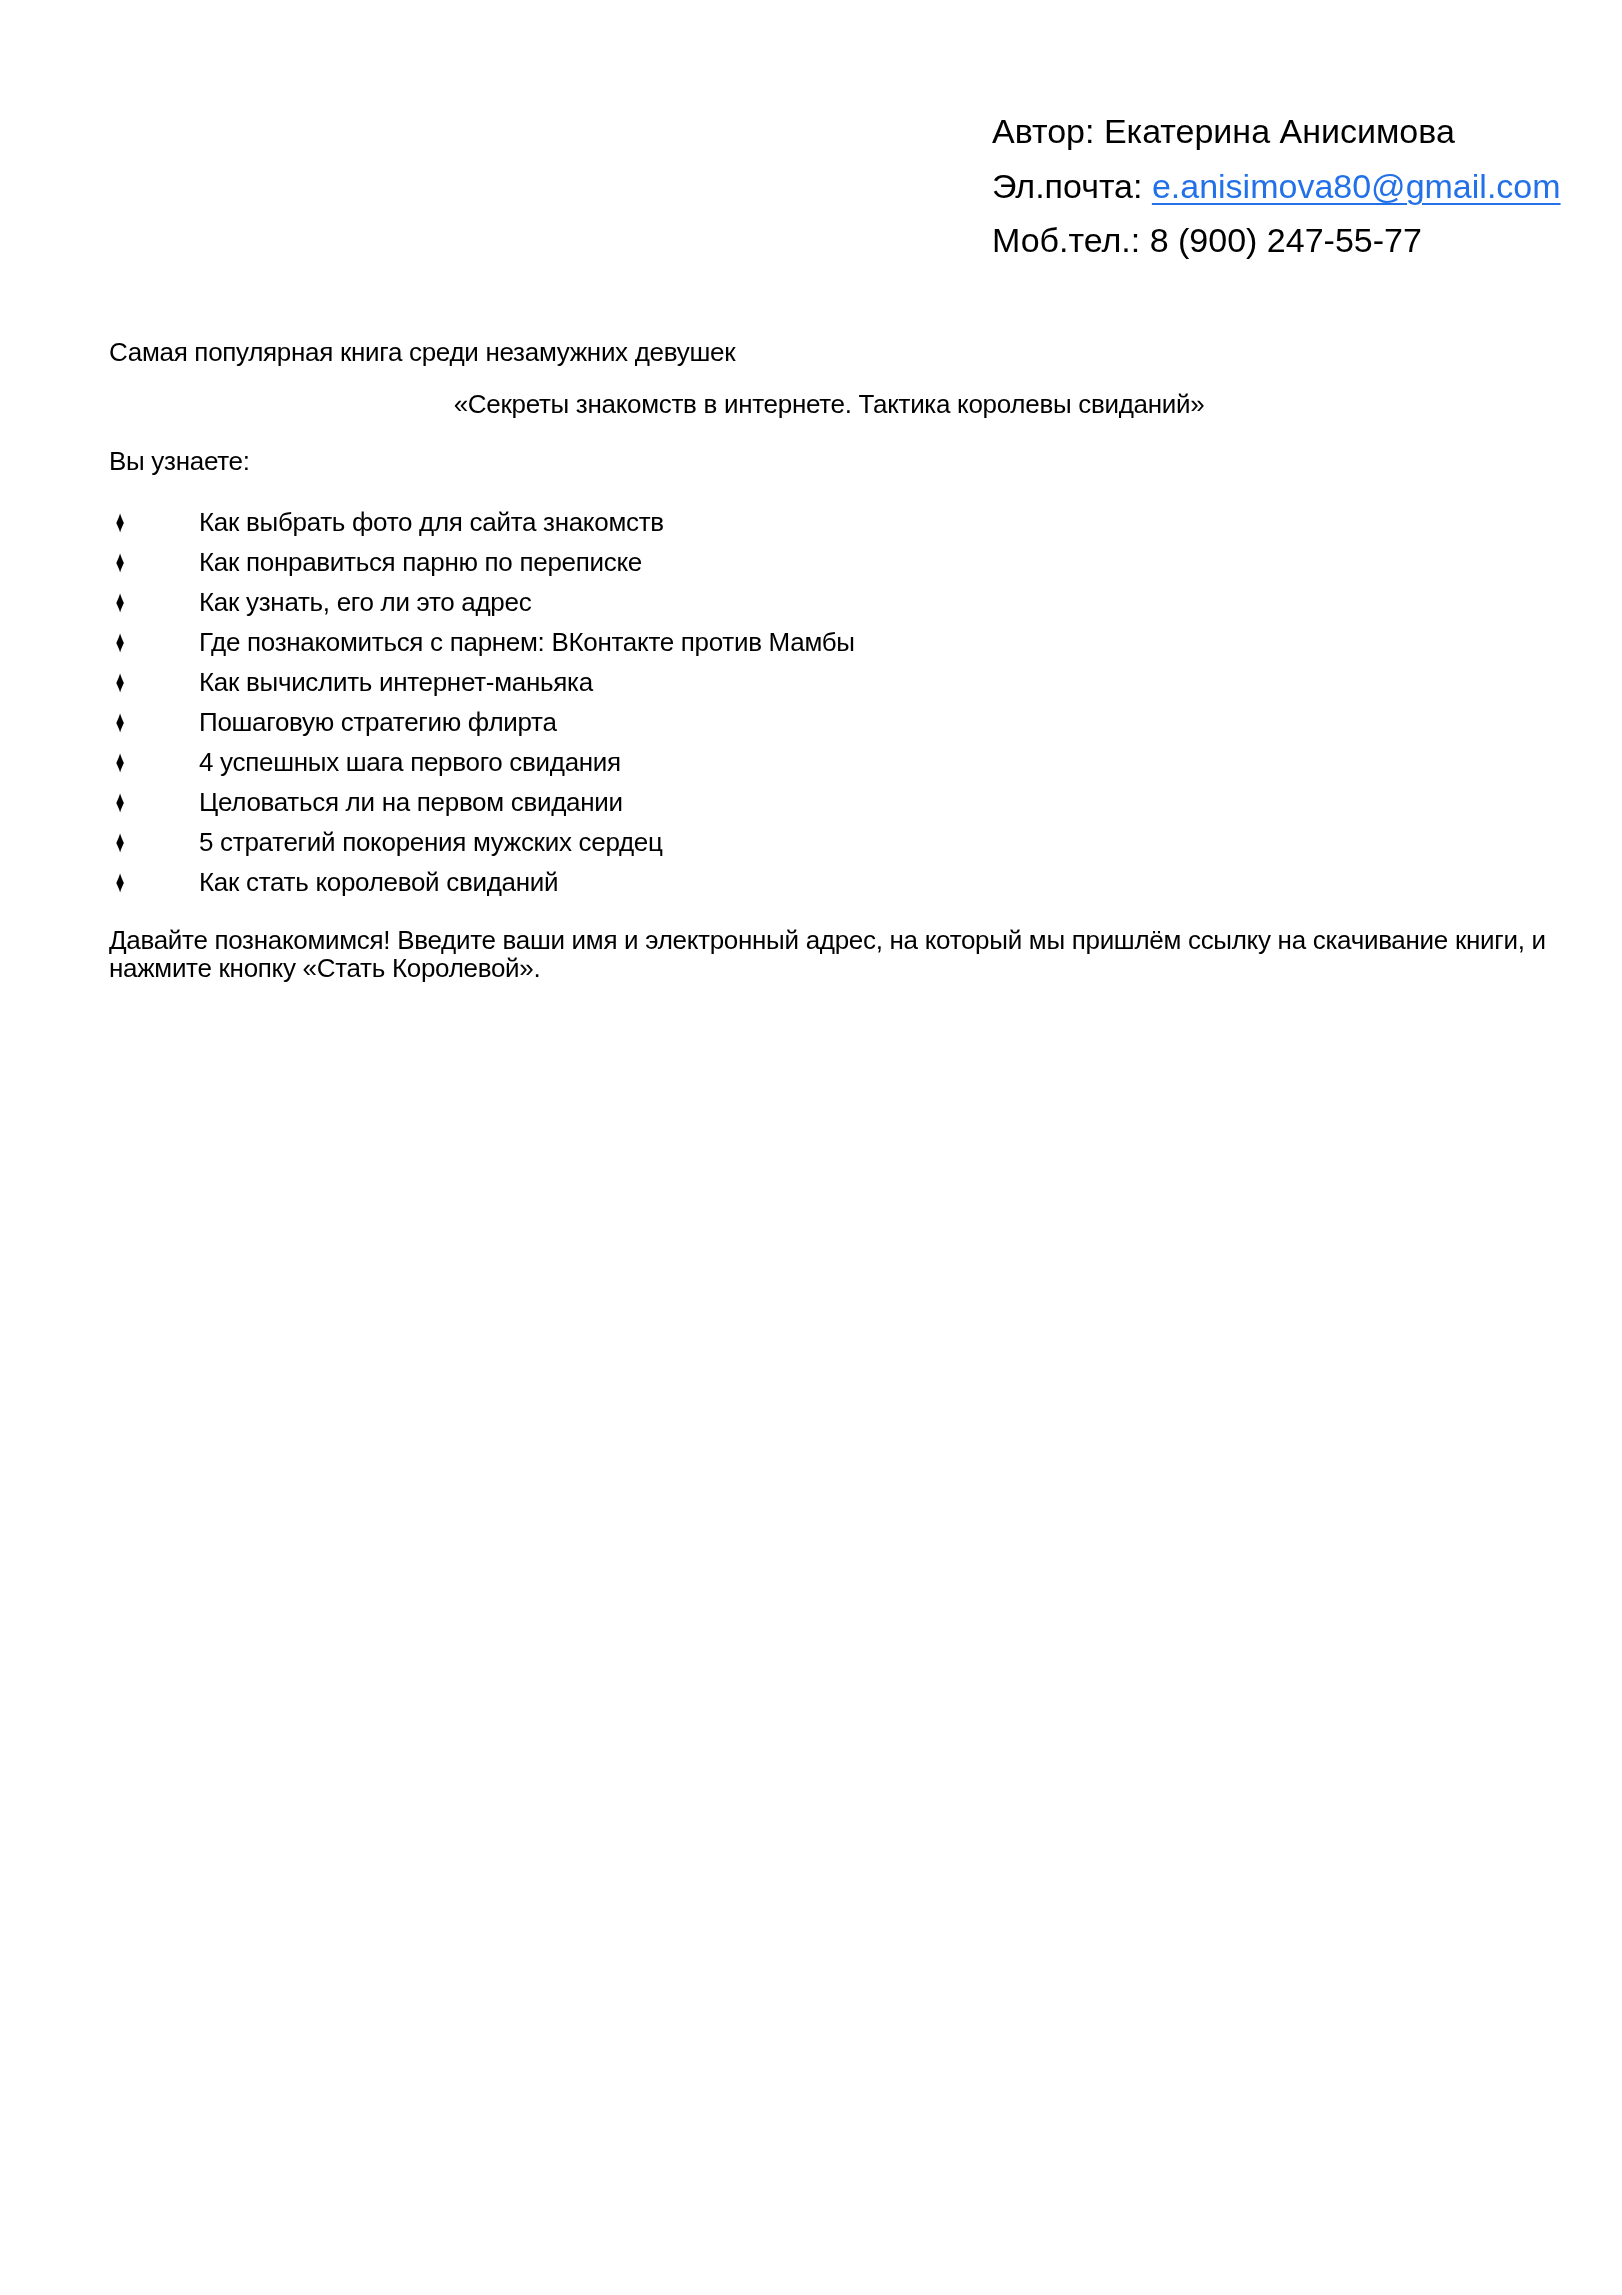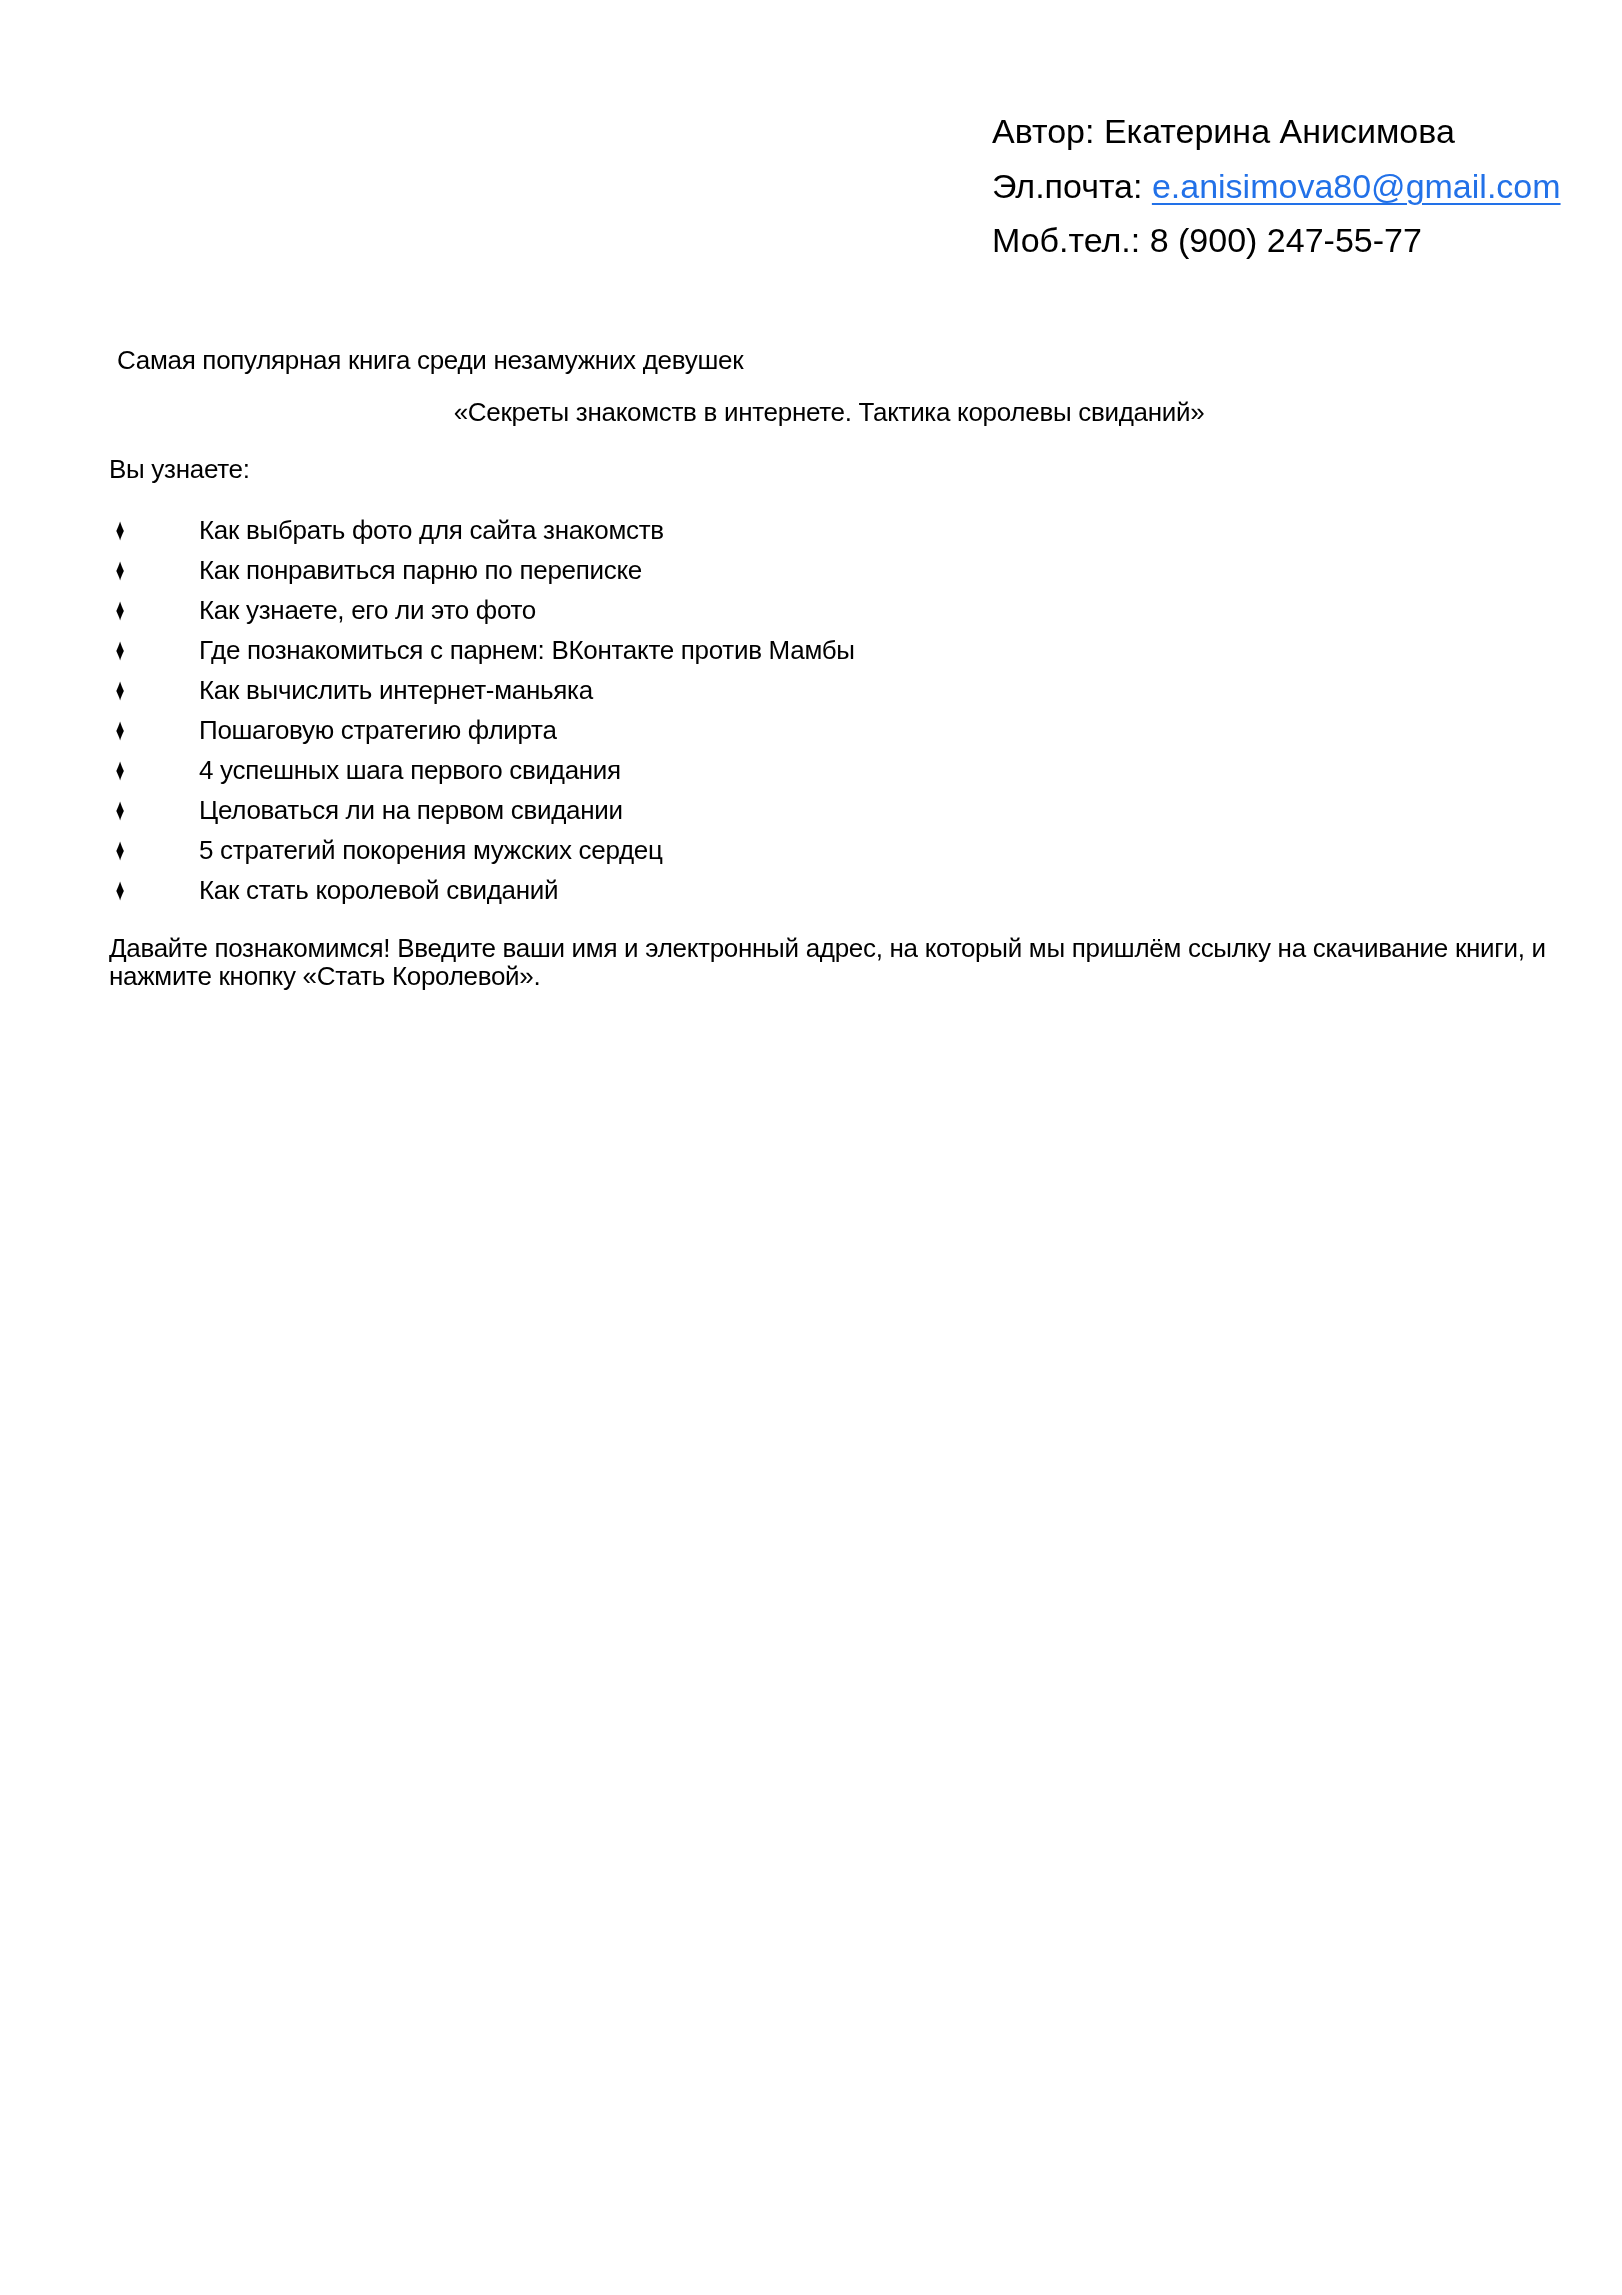--- a/index.html
+++ b/index.html
@@ -40,21 +40,21 @@
   
   .content{
     position:absolute;
     top:337px;
     left:109px;
     width:1440px;
     font-size:26px;
     line-height:31px;
     letter-spacing:-0.3px;
   }
-  .content p.intro{margin:8px;}
+  .content p.intro{margin:0;}
   .content p.book-title{margin:21px 0 0 0;text-align:center;}
   .content p.list-heading{margin:26px 0 4px 0;}
   ul.benefits{
     list-style:none;
     margin:25px 0 0 0;
     padding:0;
   }
   ul.benefits li{
     position:relative;
     height:40px;
@@ -90,21 +90,21 @@
   </div>
 
   <div class="content">
     <p class="intro">Самая популярная книга среди незамужних девушек</p>
     <p class="book-title">«Секреты знакомств в интернете. Тактика королевы свиданий»</p>
     <p class="list-heading">Вы узнаете:</p>
 
     <ul class="benefits">
       <li><span class="bullet">♦</span><span>Как выбрать фото для сайта знакомств</span></li>
       <li><span class="bullet">♦</span><span>Как понравиться парню по переписке</span></li>
-      <li><span class="bullet">♦</span><span>Как узнаете, его ли это фото</span></li>
+      <li><span class="bullet">♦</span><span>Как узнать, его ли это адрес</span></li>
       <li><span class="bullet">♦</span><span>Где познакомиться с парнем: ВКонтакте против Мамбы</span></li>
       <li><span class="bullet">♦</span><span>Как вычислить интернет-маньяка</span></li>
       <li><span class="bullet">♦</span><span>Пошаговую стратегию флирта</span></li>
       <li><span class="bullet">♦</span><span>4 успешных шага первого свидания</span></li>
       <li><span class="bullet">♦</span><span>Целоваться ли на первом свидании</span></li>
       <li><span class="bullet">♦</span><span>5 стратегий покорения мужских сердец</span></li>
       <li><span class="bullet">♦</span><span>Как стать королевой свиданий</span></li>
     </ul>
 
     <p class="cta">Давайте познакомимся! Введите ваши имя и электронный адрес, на который мы пришлём ссылку на скачивание книги, и нажмите кнопку «Стать Королевой».</p>

